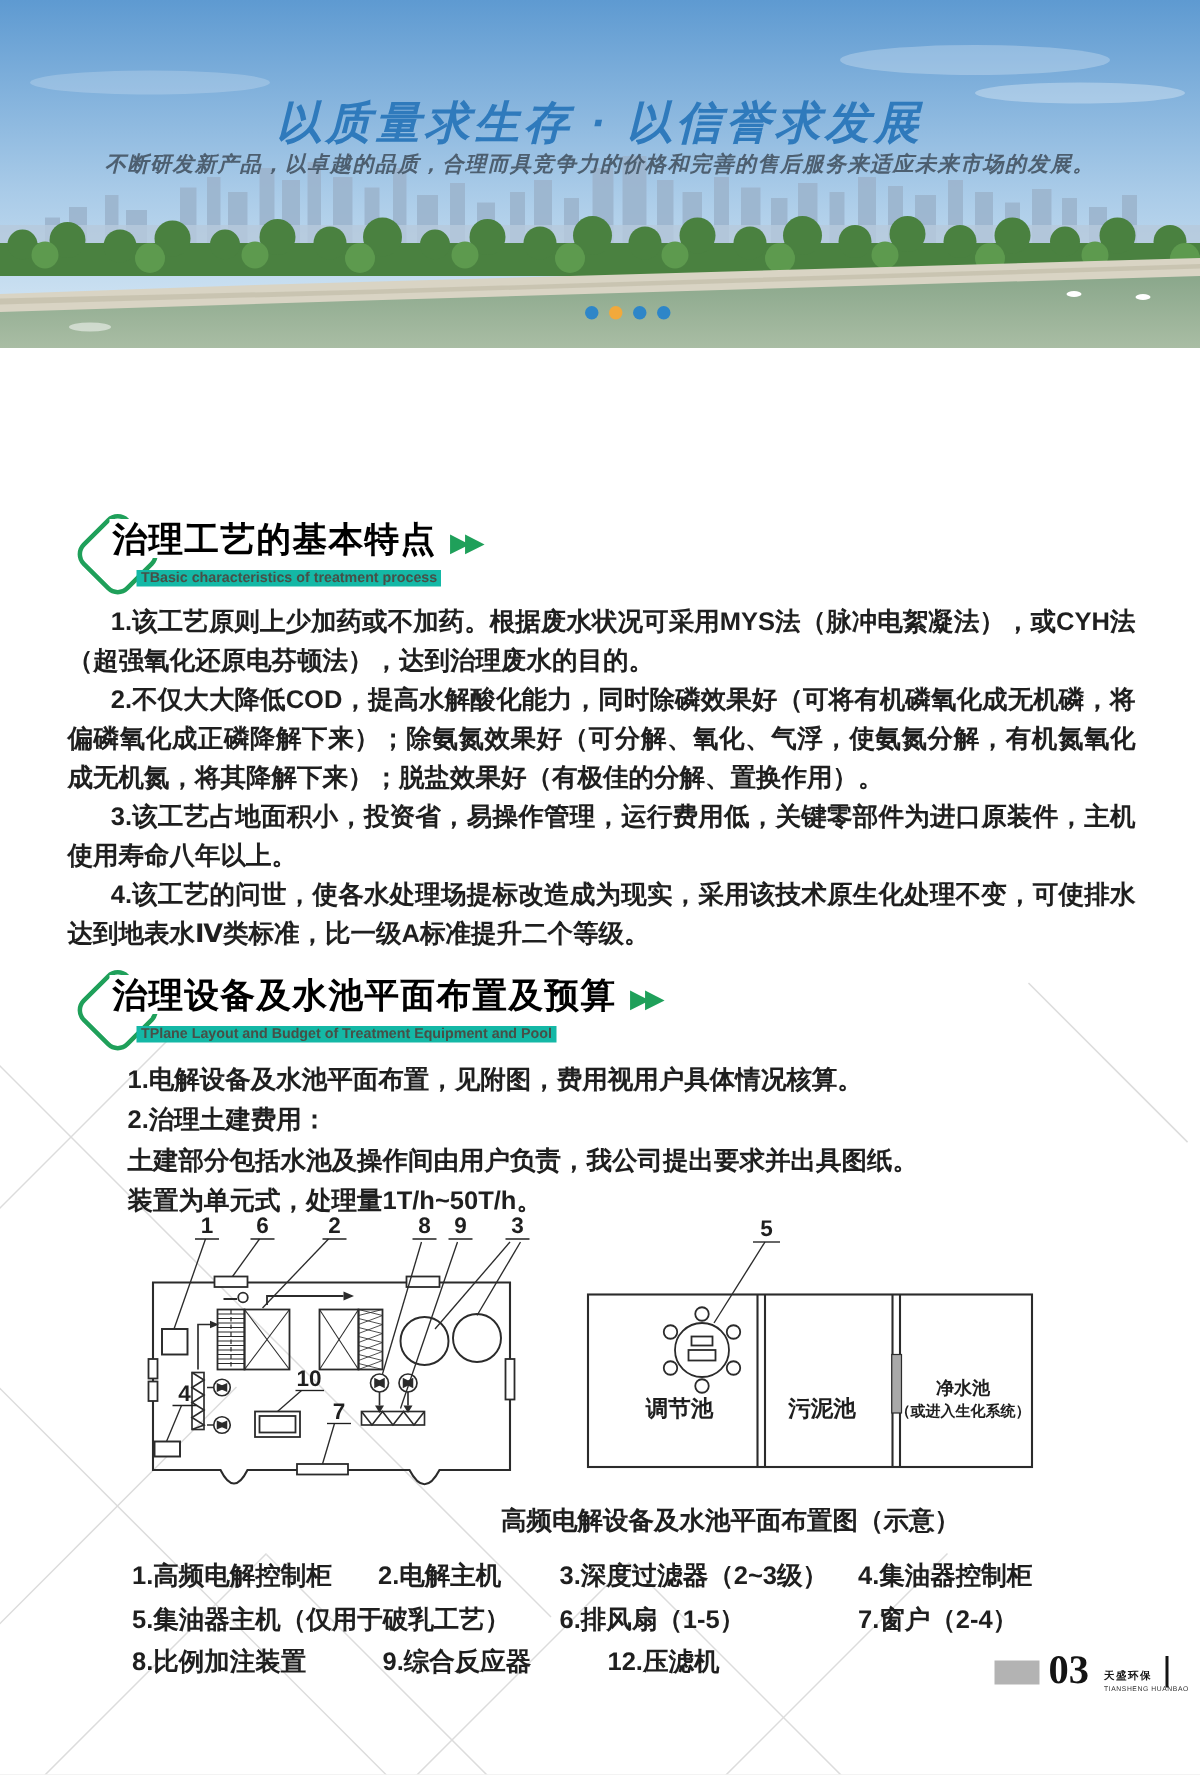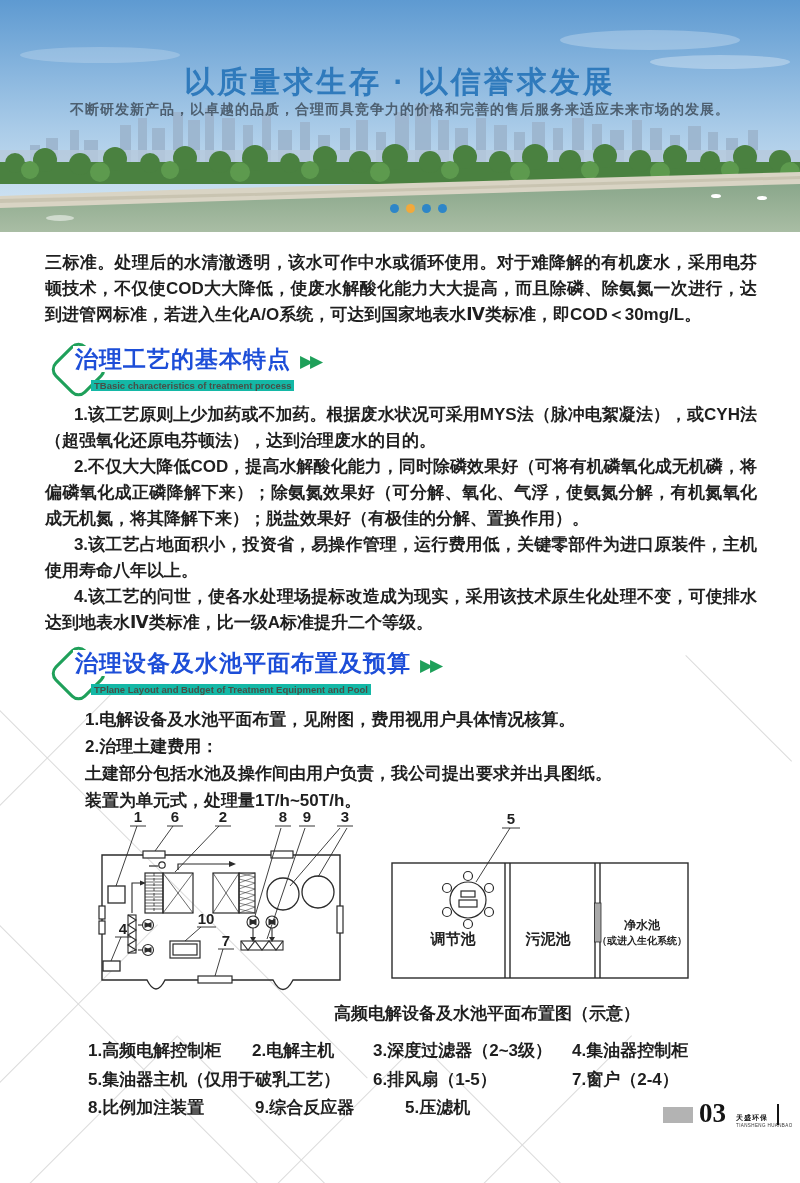--- a/index.html
+++ b/index.html
@@ -1,35 +1,35 @@
 <!DOCTYPE html>
 <html><head>
 <meta charset="utf-8">
 <style>
   html,body{margin:0;padding:0;background:#e9e9e9;}
   .page{position:relative;width:800px;height:1183px;background:#ffffff;margin:0 auto;
         font-family:"Liberation Sans","DejaVu Sans",sans-serif;overflow:hidden;color:#1f1f1f;}
   
   .diag{position:absolute;height:1px;background:#dcdcdc;transform-origin:left top;z-index:0;}
   
-  .header{position:absolute;left:0;top:0;width:800px;height:232px;z-index:1;}
+  .header{position:absolute;left:0;top:0;width:800px;height:232px;z-index:1;font-style:italic;}
   .header svg{position:absolute;left:0;top:0;}
   .header-title{position:absolute;left:0;top:62px;width:100%;text-align:center;
       font-size:30px;font-weight:bold;color:#2f7abc;letter-spacing:3px;}
   .header-subtitle{position:absolute;left:0;top:101px;width:100%;text-align:center;
       font-size:14px;font-weight:bold;color:#4d5f70;letter-spacing:1px;}
   .dots{position:absolute;left:390px;top:204px;display:flex;gap:7px;}
   .dot{width:9px;height:9px;border-radius:50%;display:inline-block;}
   
   .intro{position:absolute;left:45px;top:250px;width:712px;font-size:17px;font-weight:bold;
       line-height:26px;text-align:justify;z-index:1;}
   .section{position:absolute;left:45px;height:64px;z-index:1;}
   .section .dia{position:absolute;left:0;top:0;}
   .section .stitle{position:absolute;left:28px;top:6px;white-space:nowrap;}
-  .section .stitle .txt{background:#fff;padding:0 4px 0 2px;font-size:23px;font-weight:bold;color:#1d4ed8;letter-spacing:1px;}
+  .section .stitle .txt{background:#fff;padding:0 4px 0 2px;font-size:23px;font-weight:bold;color:#000000;letter-spacing:1px;}
   .section .chev{color:#1fa05a;font-size:17px;letter-spacing:-3px;margin-left:5px;}
   .section .sen{position:absolute;left:46px;top:42px;background:#14b8a6;padding:0 3px;
       font-size:9.5px;font-weight:bold;color:#474f47;white-space:nowrap;}
   .paras{position:absolute;left:45px;top:402px;width:712px;font-size:17px;font-weight:bold;
       line-height:26px;text-align:justify;z-index:1;}
   .paras p{margin:0;text-indent:1.7em;}
   .sec2-lines{position:absolute;left:85px;top:706px;width:640px;font-size:17px;font-weight:bold;z-index:1;}
   .sec2-lines div{line-height:27px;}
   
   .diagram{position:absolute;z-index:1;}
@@ -176,21 +176,20 @@
     <div class="header-title">以质量求生存 · 以信誉求发展</div>
     <div class="header-subtitle">不断研发新产品，以卓越的品质，合理而具竞争力的价格和完善的售后服务来适应未来市场的发展。</div>
     <div class="dots">
       <span class="dot" style="background-color: rgb(46, 134, 200);"></span>
       <span class="dot" style="background-color: rgb(242, 169, 59);"></span>
       <span class="dot" style="background-color: rgb(46, 134, 200);"></span>
       <span class="dot" style="background-color: rgb(46, 134, 200);"></span>
     </div>
   </div>
 
-  <div class="intro">三标准。处理后的水清澈透明，该水可作中水或循环使用。对于难降解的有机废水，采用电芬顿技术，不仅使COD大大降低，使废水解酸化能力大大提高，而且除磷、除氨氮一次进行，达到进管网标准，若进入生化A/O系统，可达到国家地表水Ⅳ类标准，即COD＜30mg/L。</div>
 
   <div class="section" style="top:338px;">
     <svg class="dia" width="66" height="64" viewBox="0 0 66 64">
       <rect x="13" y="11" width="41" height="41" rx="9" fill="none" stroke="#1fa05a" stroke-width="3" transform="rotate(45 33.5 31.5)"></rect>
     </svg>
     <div class="stitle"><span class="txt">治理工艺的基本特点</span><span class="chev">▶▶</span></div>
     <div class="sen">TBasic characteristics of treatment process</div>
   </div>
 
   <div class="paras">
@@ -405,21 +404,21 @@
 
   <span class="lg" style="left:88px;top:1039px;">1.高频电解控制柜</span>
   <span class="lg" style="left:252px;top:1039px;">2.电解主机</span>
   <span class="lg" style="left:373px;top:1039px;">3.深度过滤器（2~3级）</span>
   <span class="lg" style="left:572px;top:1039px;">4.集油器控制柜</span>
   <span class="lg" style="left:88px;top:1068px;">5.集油器主机（仅用于破乳工艺）</span>
   <span class="lg" style="left:373px;top:1068px;">6.排风扇（1-5）</span>
   <span class="lg" style="left:572px;top:1068px;">7.窗户（2-4）</span>
   <span class="lg" style="left:88px;top:1096px;">8.比例加注装置</span>
   <span class="lg" style="left:255px;top:1096px;">9.综合反应器</span>
-  <span class="lg" style="left:405px;top:1096px;">5.压滤机</span>
+  <span class="lg" style="left:405px;top:1096px;">12.压滤机</span>
 
   <div class="foot-swatch"></div>
   <div class="foot-num">03</div>
   <div class="foot-brand">
     <span class="b1">天盛环保</span>
     <span class="b2">TIANSHENG HUANBAO</span>
   </div>
   <div class="foot-bar"></div>
 
 </div>

